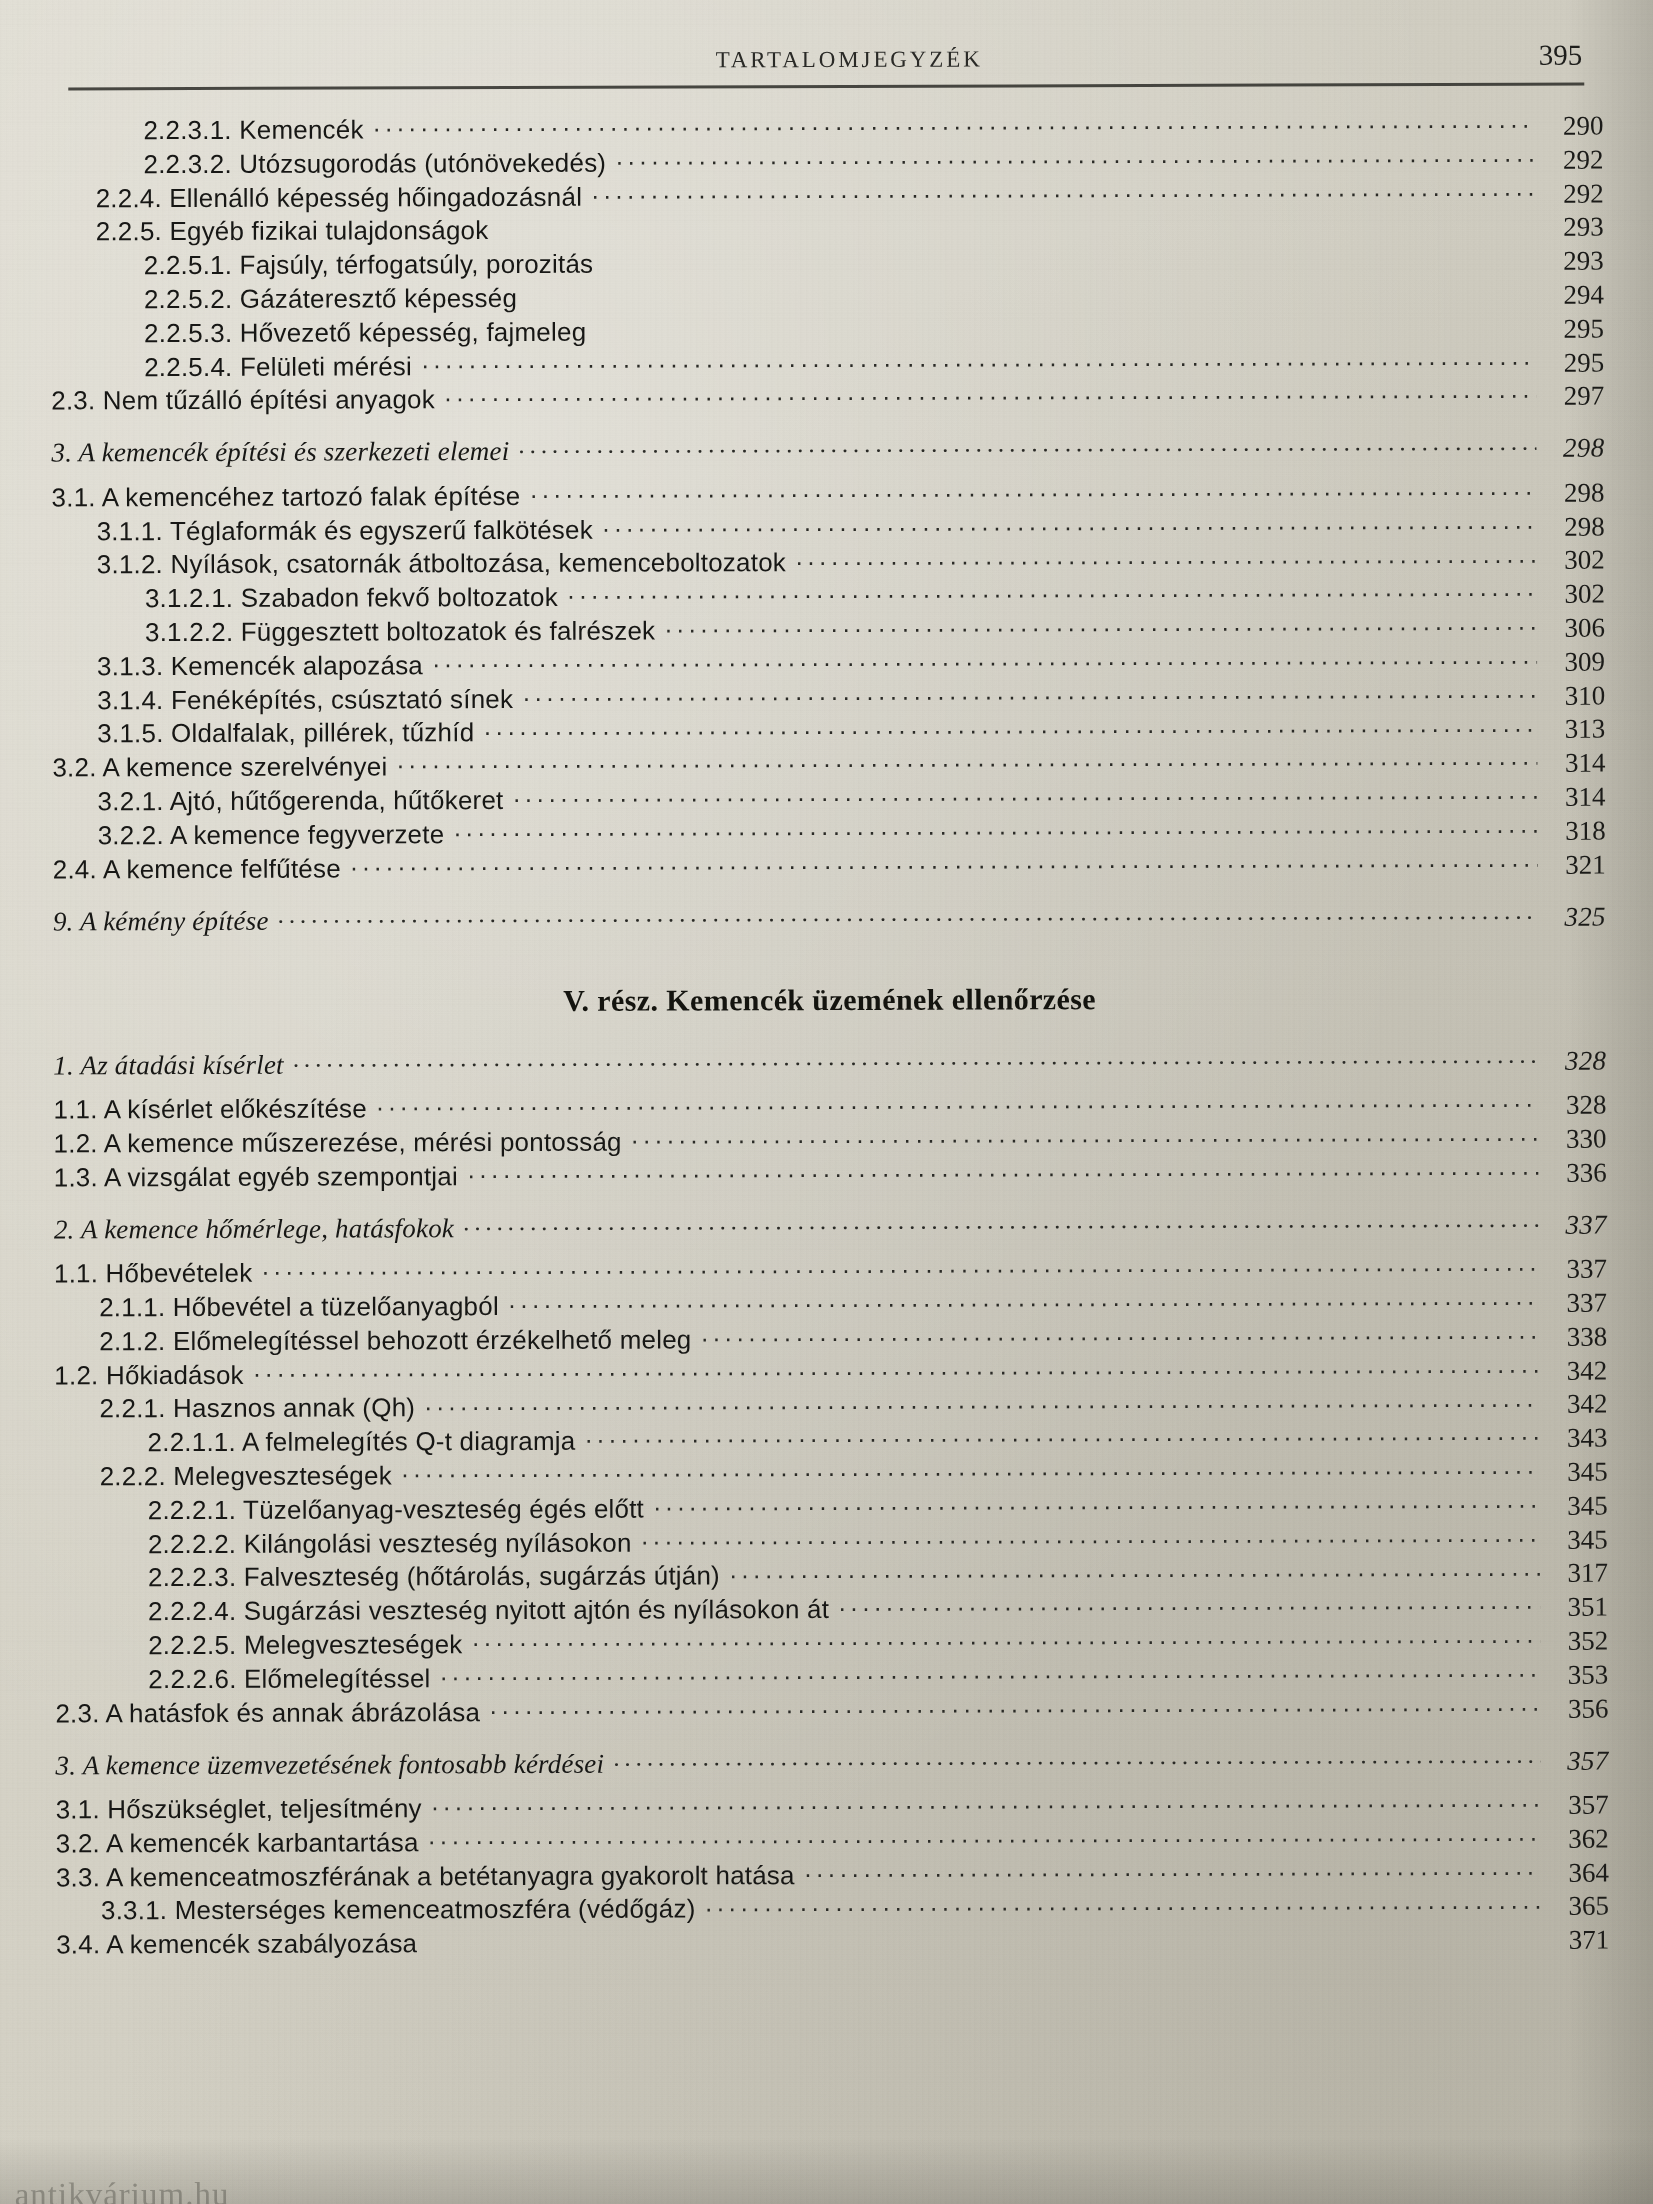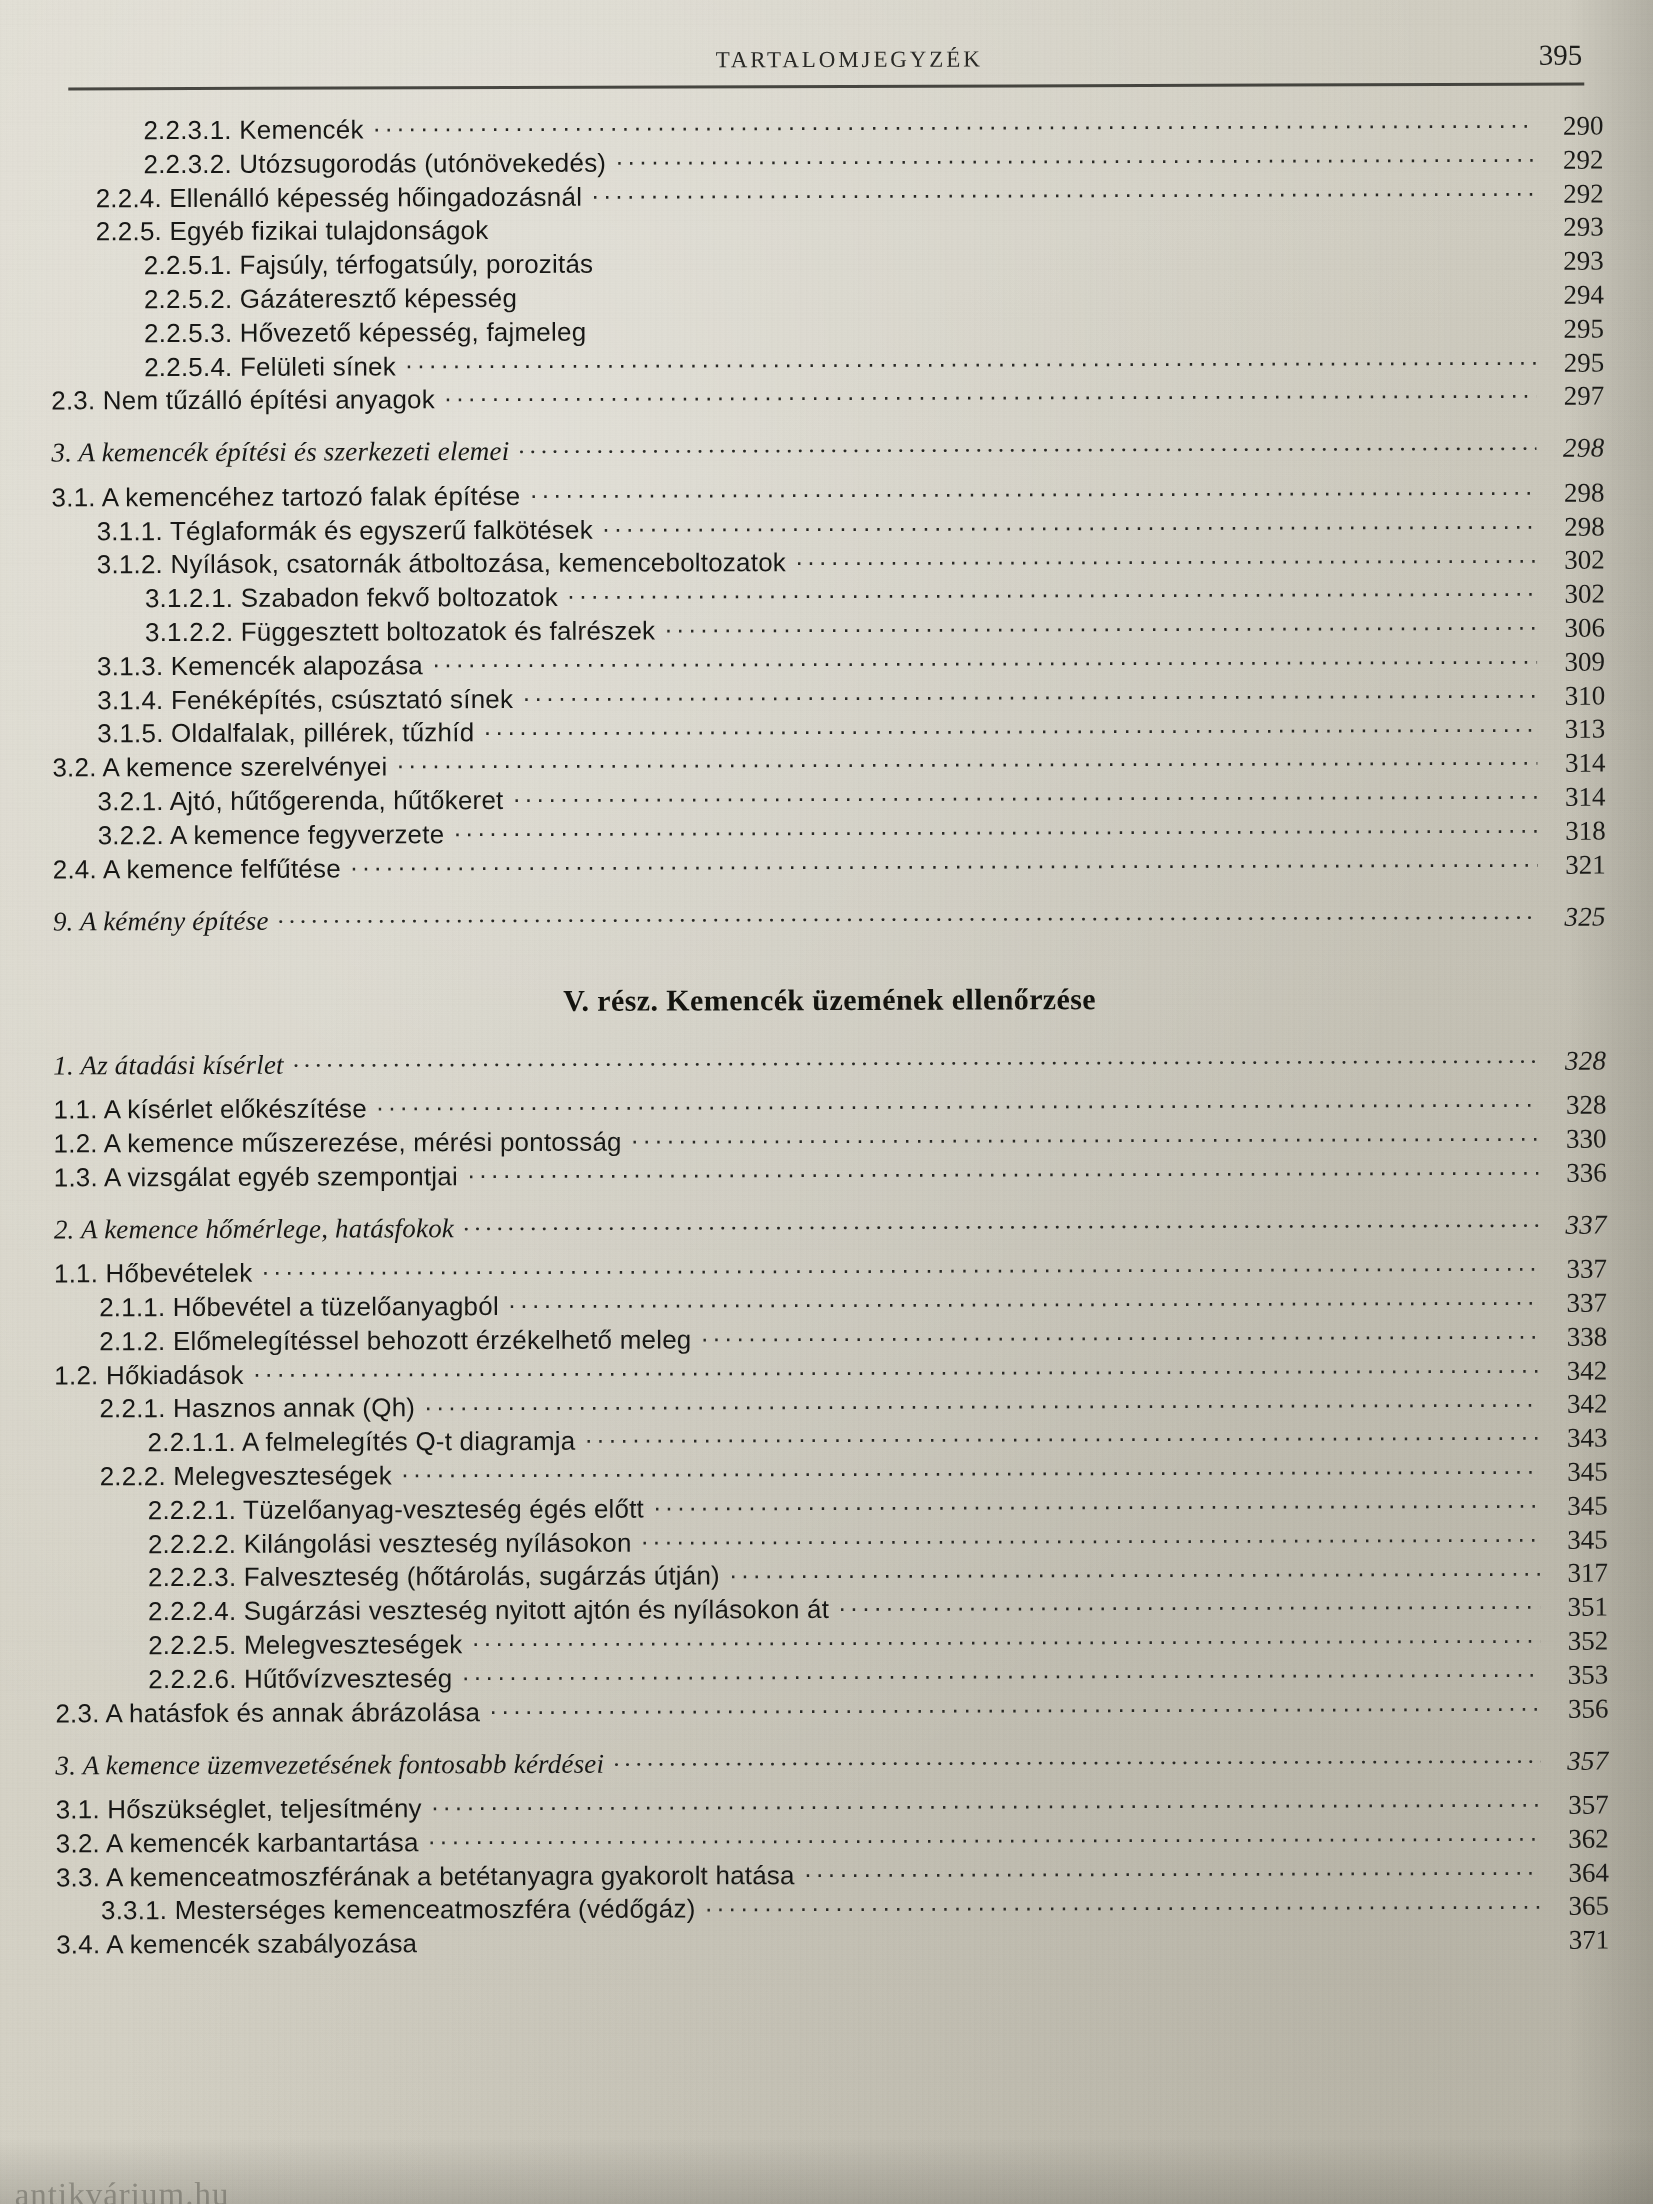--- a/index.html
+++ b/index.html
@@ -217,21 +217,21 @@
           <span class="label">2.2.5.2. Gázáteresztő képesség</span>
           <span class="dots nodots"></span>
           <span class="pageno">294</span>
         </div>
         <div class="line i2">
           <span class="label">2.2.5.3. Hővezető képesség, fajmeleg</span>
           <span class="dots nodots"></span>
           <span class="pageno">295</span>
         </div>
         <div class="line i2">
-          <span class="label">2.2.5.4. Felületi sínek</span>
+          <span class="label">2.2.5.4. Felületi mérési</span>
           <span class="dots"></span>
           <span class="pageno">295</span>
         </div>
         <div class="line i0">
           <span class="label">2.3. Nem tűzálló építési anyagok</span>
           <span class="dots"></span>
           <span class="pageno">297</span>
         </div>
         <div class="line i0 chap chap-line">
           <span class="label">3. A kemencék építési és szerkezeti elemei</span>
@@ -385,21 +385,21 @@
           <span class="label">2.2.2.4. Sugárzási veszteség nyitott ajtón és nyílásokon át</span>
           <span class="dots"></span>
           <span class="pageno">351</span>
         </div>
         <div class="line i2">
           <span class="label">2.2.2.5. Melegveszteségek</span>
           <span class="dots"></span>
           <span class="pageno">352</span>
         </div>
         <div class="line i2">
-          <span class="label">2.2.2.6. Hűtővízveszteség</span>
+          <span class="label">2.2.2.6. Előmelegítéssel</span>
           <span class="dots"></span>
           <span class="pageno">353</span>
         </div>
         <div class="line i0">
           <span class="label">2.3. A hatásfok és annak ábrázolása</span>
           <span class="dots"></span>
           <span class="pageno">356</span>
         </div>
         <div class="line i0 chap chap-line">
           <span class="label">3. A kemence üzemvezetésének fontosabb kérdései</span>

